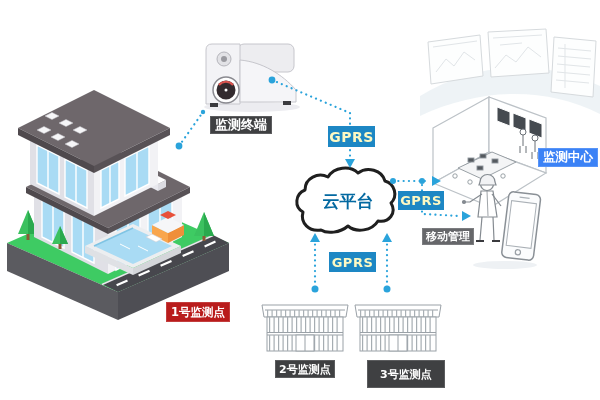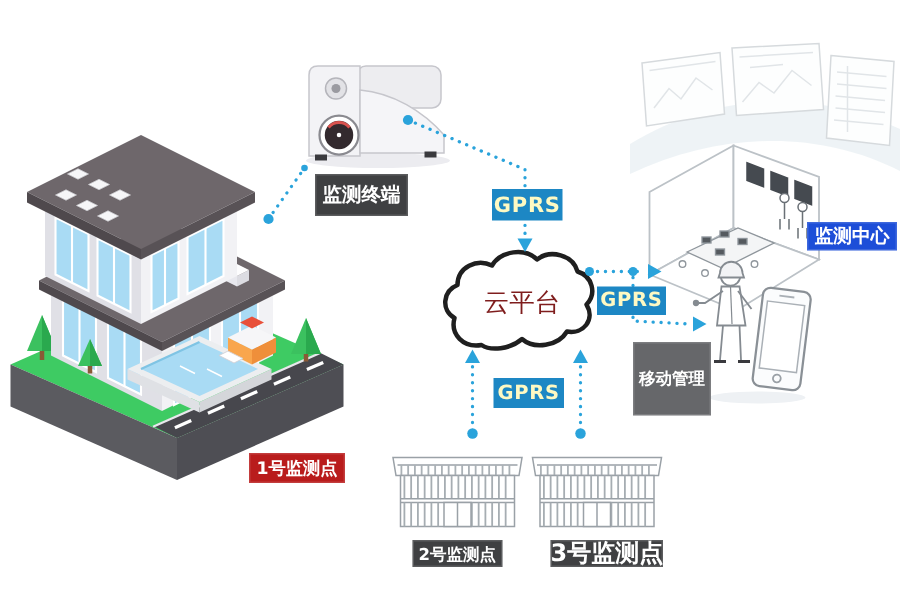--- a/index.html
+++ b/index.html
@@ -11,21 +11,21 @@
   .tag{
     position:absolute;color:#fff;font-weight:bold;white-space:nowrap;
     display:flex;align-items:center;justify-content:center;
     box-shadow:0 0 0 1px rgba(255,255,255,.15) inset;
   }
   .badge{
     position:absolute;color:#fef9c3;font-weight:bold;letter-spacing:.5px;white-space:nowrap;
     display:flex;align-items:center;justify-content:center;
   }
   .cloud-text{
-    position:absolute;font-weight:normal;color:#7f1d1d;text-align:center;white-space:nowrap;
+    position:absolute;font-weight:bold;color:#0369a1;text-align:center;white-space:nowrap;
   }
 </style>
 </head>
 <body>
 
 <div class="stage">
 
 <svg width="600" height="400" viewBox="0 0 600 400">
 
   <g stroke="#d6dadd" fill="#fdfefe" stroke-width="1">
@@ -253,31 +253,31 @@
     <circle cx="315" cy="289" r="3.5"></circle>
     <circle cx="387" cy="289" r="3.5"></circle>
     <polygon points="345,159 355,159 350,168"></polygon>
     <polygon points="432,176 432,186 441,181"></polygon>
     <polygon points="462,211 462,221 471,216"></polygon>
     <polygon points="310,242 320,242 315,233"></polygon>
     <polygon points="382,242 392,242 387,233"></polygon>
   </g>
 </svg>
 
-<div class="tag" style="left: 210px; top: 116px; height: 28px; padding: 0px 5px; font-size: 13px; background: rgb(63, 64, 66);">监测终端</div>
+<div class="tag" style="left: 210px; top: 116px; height: 18px; padding: 0px 5px; font-size: 13px; background: rgb(63, 64, 66);">监测终端</div>
 
 <div class="tag" style="left: 166px; top: 302px; height: 20px; padding: 0px 5px; font-size: 11.5px; background: #b91c1c;">1号监测点</div>
 
 <div class="tag" style="left: 275px; top: 360px; height: 18px; padding: 0px 4px; font-size: 11px; background: rgb(63, 64, 66);">2号监测点</div>
 
-<div class="tag" style="left: 367px; top: 360px; height: 18px; padding: 0px 0; font-size: 16px; background: rgb(63, 64, 66);">3号监测点</div>
-
-<div class="tag" style="left: 538px; top: 148px; height: 19px; padding: 0px 5px; font-size: 12.5px; background: #1d4ed8;">监测中心</div>
-
-<div class="tag" style="left: 422px; top: 228px; height: 17px; padding: 16px 4px; font-size: 11px; background: rgb(102, 103, 106);">移动管理</div>
+<div class="tag" style="left: 367px; top: 360px; height: 28px; padding: 0px 13px; font-size: 11px; background: rgb(63, 64, 66);">3号监测点</div>
+
+<div class="tag" style="left: 538px; top: 148px; height: 19px; padding: 0px 5px; font-size: 12.5px; background: #3b82f6;">监测中心</div>
+
+<div class="tag" style="left: 422px; top: 228px; height: 17px; padding: 0px 4px; font-size: 11px; background: rgb(102, 103, 106);">移动管理</div>
 
 <div class="badge" style="left: 328px; top: 126px; width: 47px; height: 21px; font-size: 14px; background: rgb(29, 135, 196);">GPRS</div>
 
 <div class="badge" style="left: 398px; top: 191px; width: 46px; height: 19px; font-size: 13px; background: rgb(29, 135, 196);">GPRS</div>
 
 <div class="badge" style="left: 329px; top: 252px; width: 47px; height: 20px; font-size: 13px; background: rgb(29, 135, 196);">GPRS</div>
 
 <div class="cloud-text" style="left:319px;top:190px;width:58px;font-size:17px;">云平台</div>
 
 </div>

